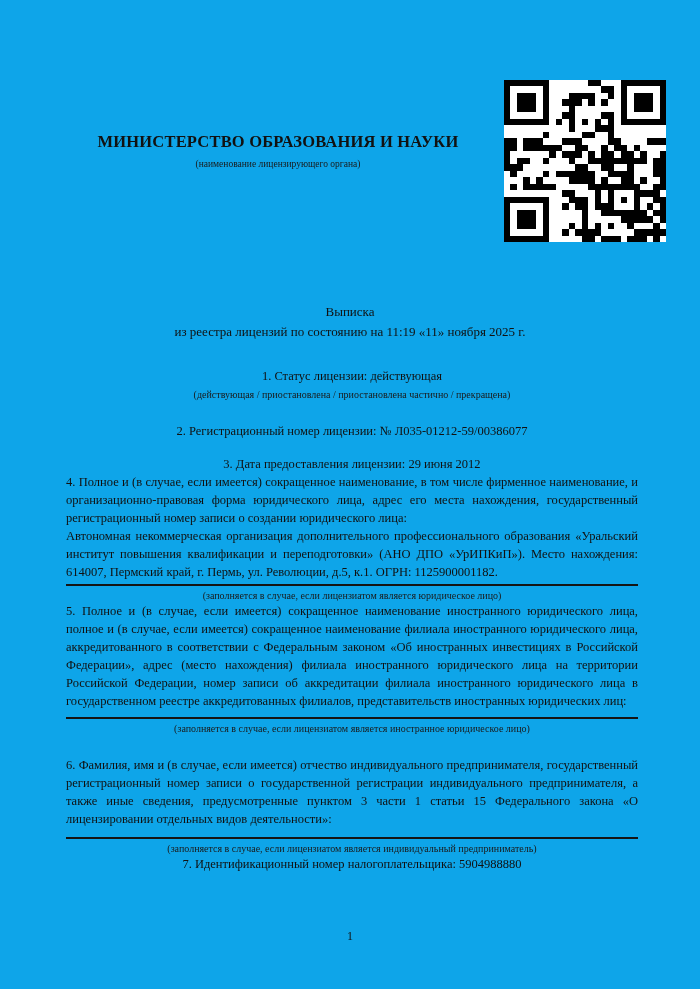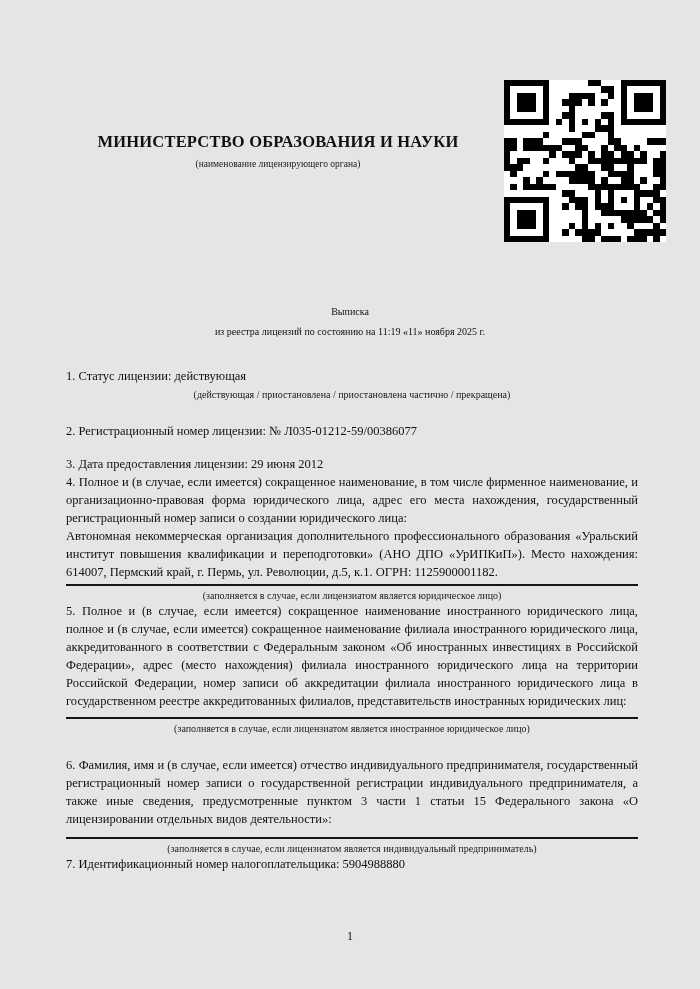--- a/index.html
+++ b/index.html
@@ -1,20 +1,20 @@
 <!DOCTYPE html>
 <html><head>
 <meta charset="utf-8">
 <style>
   html, body { margin: 0; padding: 0; background: #ffffff; }
   .page {
     position: relative;
     width: 700px;
     height: 989px;
-    background: #e5e5e5;
+    background: #0ea5e9;
     color: #111111;
     font-family: "Liberation Serif", "DejaVu Serif", serif;
     overflow: hidden;
     text-decoration: underline;
   }
 
   
   .ministry {
     position: absolute;
     top: 129px; left: 64px; width: 428px;
@@ -40,32 +40,32 @@
     top: 80px; left: 504px;
     width: 162px; height: 162px;
   }
   .qr svg { display: block; }
 
   
   .doc-title {
     position: absolute;
     top: 302px; left: 64px; width: 572px;
     text-align: center;
-    font-size: 10px;
+    font-size: 13px;
     line-height: 20px;
   }
 
   
   .content {
     position: absolute;
     top: 367px; left: 66px; width: 572px;
     font-size: 12.5px;
     line-height: 18px;
   }
-  .item-line { margin: 0; }
+  .item-line { margin: 0; text-align: center; }
   .para { margin: 0; text-align: justify; }
   .fill-caption {
     margin: 3px 0 0 0;
     text-align: center;
     font-size: 10px;
     line-height: 13px;
     color: #1a1a1a;
   }
   .rule {
     border: none;

